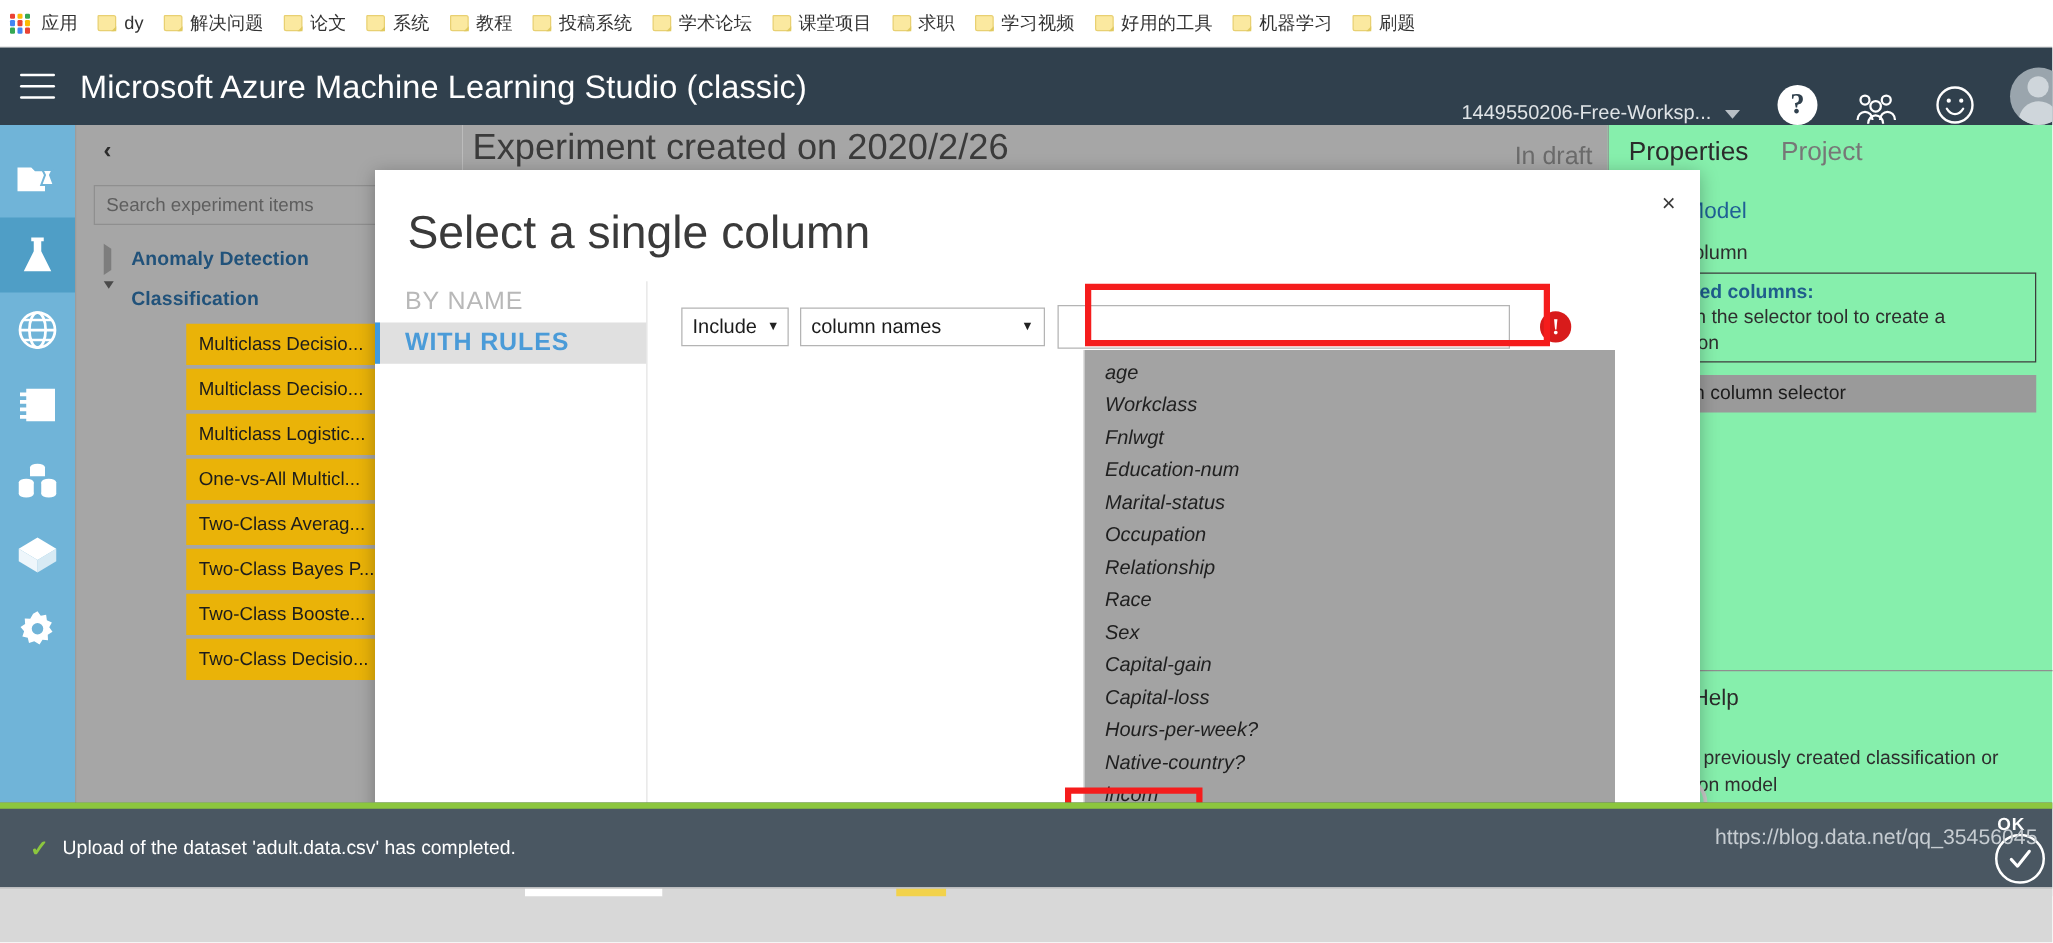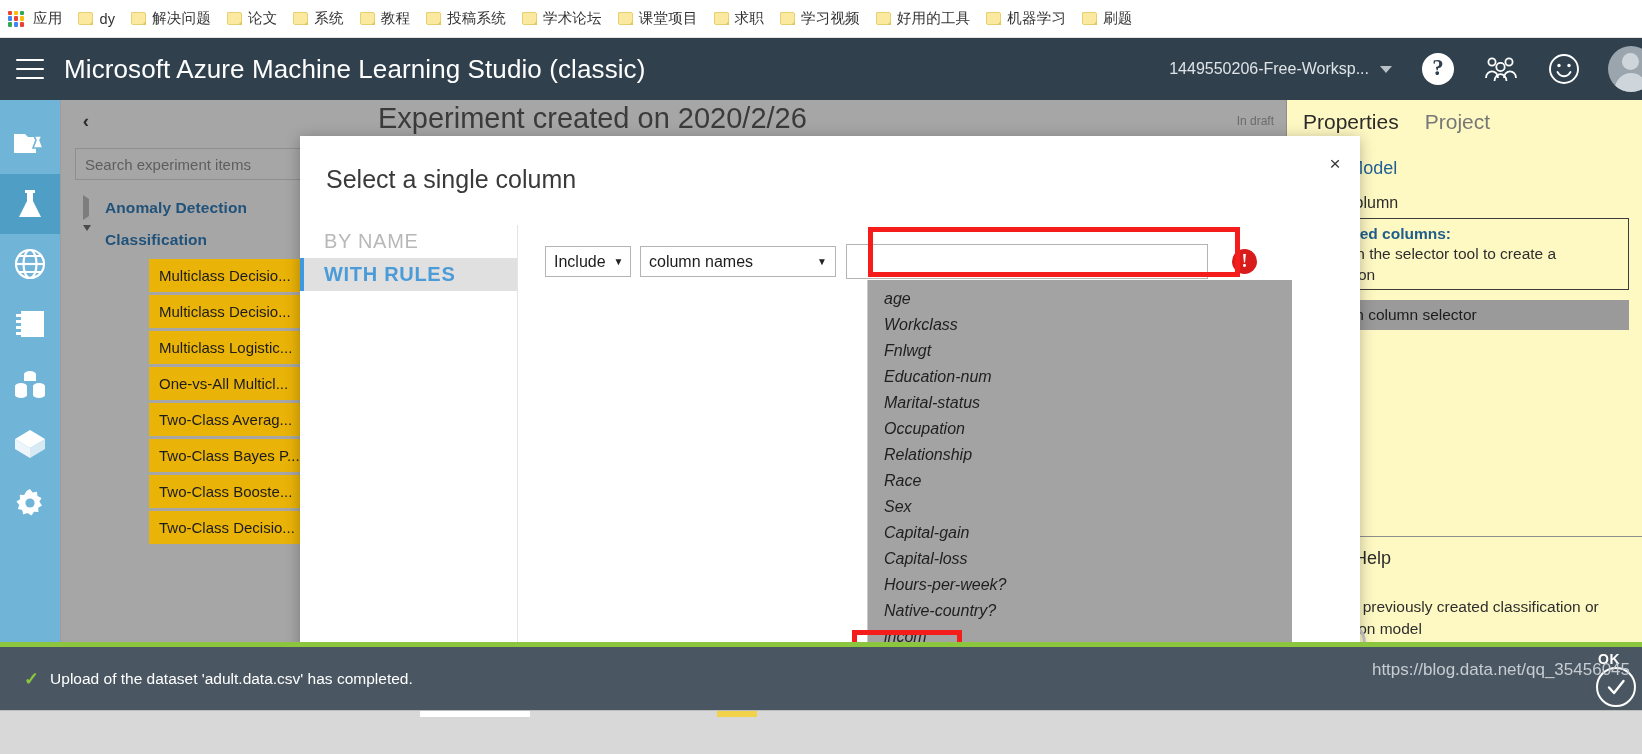--- a/index.html
+++ b/index.html
@@ -50,21 +50,21 @@
     display: flex; align-items: center;
   }
   .hamburger { width: 28px; height: 20px; margin-left: 16px; margin-right: 20px; flex: none;
                display: flex; flex-direction: column; justify-content: space-between; cursor: pointer; }
   .hamburger span { display: block; height: 2px; background: #ffffff; border-radius: 1px; }
   .app-title {
     font-size: 26px; color: #ffffff; font-weight: 300; letter-spacing: .1px;
     white-space: nowrap;
   }
   .topbar-right {
-    margin-left: auto; display: flex; align-items: center; height: 100%;
+    margin-left: auto; display: flex; align-items: flex-end; height: 100%;
   }
   .ws-picker { display: flex; align-items: center; color: #dfe3e6; font-size: 16px; cursor: pointer; }
   .ws-caret { margin-left: 11px; width: 0; height: 0;
     border-left: 6px solid transparent; border-right: 6px solid transparent;
     border-top: 7px solid #b9c0c6; }
   .ic-btn { margin-left: 30px; cursor: pointer; display:flex; align-items:center; justify-content:center; }
   .ic-help {
     width: 32px; height: 32px; border-radius: 50%; background: #ffffff;
     color: #30404d; font-size: 23px; font-weight: bold; line-height: 30px; text-align: center;
     font-family: "Liberation Serif", serif;
@@ -118,26 +118,26 @@
 
   
   .canvas {
     position: absolute; left: 370px; top: 100px; width: 916px; height: 542px;
     background: #a6a6a6;
   }
   .exp-title {
     position: absolute; left: 8px; top: 2px; font-size: 29px; color: #3b3b3b;
     font-weight: 300; white-space: nowrap;
   }
-  .in-draft { position: absolute; right: 12px; top: 14px; font-size: 12px; color: #6b6b6b; }
+  .in-draft { position: absolute; right: 12px; top: 14px; font-size: 20px; color: #6b6b6b; }
 
   
   .props {
     position: absolute; left: 1286px; top: 100px; width: 356px; height: 542px;
-    background: #fef9c3; border-left: 1px solid #8f8f8f;
+    background: #86efac; border-left: 1px solid #8f8f8f;
   }
   .props-tabs { position: absolute; left: 16px; top: 10px; display: flex; gap: 26px; }
   .props-tab { font-size: 21px; color: #2b2b2b; font-weight: 300; cursor: pointer; }
   .props-tab.muted { color: #777777; }
   .props-module { position: absolute; left: 16px; top: 58px; font-size: 18px; color: #1f6095; font-weight: 300; white-space: nowrap; }
   .props-field-label { position: absolute; left: 16px; top: 94px; font-size: 16px; color: #2d2d2d; }
   .props-box {
     position: absolute; left: 16px; top: 118px; width: 326px; height: 72px;
     border: 1px solid #3c3c3c; padding: 6px 10px;
   }
@@ -156,21 +156,21 @@
     border: 3px solid #c9c9c9; border-radius: 50%;
   }
   .spinner::after { content:""; position:absolute; left:21px; top:9px; width:3px; height:15px;
     background:#7a7a7a; transform: rotate(35deg); transform-origin: bottom center; }
 
   
   .modal {
     position: absolute; left: 300px; top: 136px; width: 1060px; height: 531px;
     background: #ffffff; box-shadow: 0 2px 14px rgba(0,0,0,.28);
   }
-  .modal-title { position: absolute; left: 26px; top: 29px; font-size: 25px; color: #3a3a3a; font-weight: 300; }
+  .modal-title { position: absolute; left: 26px; top: 29px; font-size: 37px; color: #3a3a3a; font-weight: 300; }
   .modal-close { position: absolute; right: 14px; top: 18px; width: 22px; height: 22px;
     font-size: 19px; color: #3a3a3a; text-align: center; line-height: 20px; cursor: pointer; }
   .modal-nav { position: absolute; left: 0; top: 89px; width: 218px; height: 442px; border-right: 1px solid #e4e4e4; }
   .nav-item { height: 33px; display: flex; align-items: center; padding-left: 24px;
     font-size: 20px; letter-spacing: .7px; cursor: pointer; }
   .nav-item.by-name { color: #b8b8b8; }
   .nav-item.active { background: #e0e0e0; color: #4a9bd8; border-left: 4px solid #3d9ae0; padding-left: 20px; font-weight: bold; }
   .modal-body { position: absolute; left: 219px; top: 89px; right: 0; bottom: 0; }
 
   .rule-row { position: absolute; left: 26px; top: 19px; display: flex; align-items: center; }

